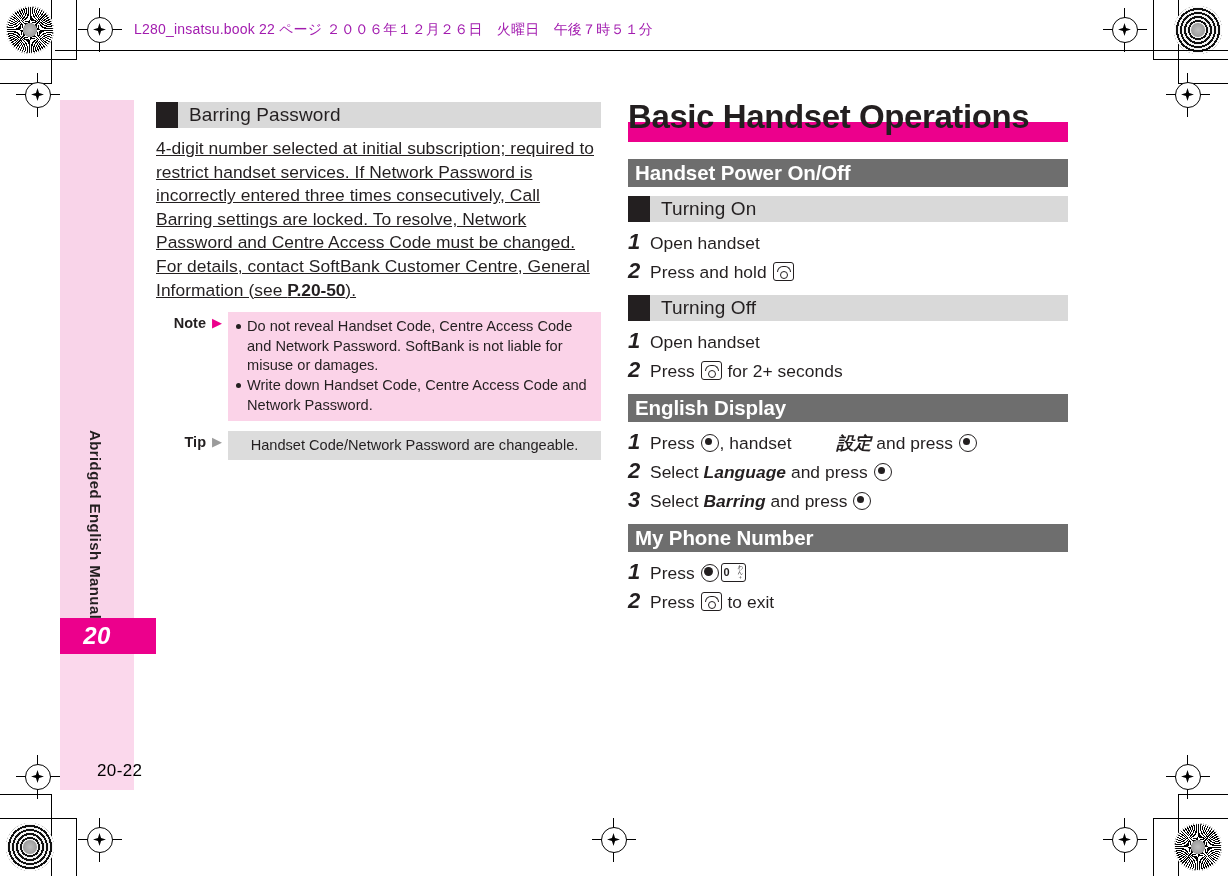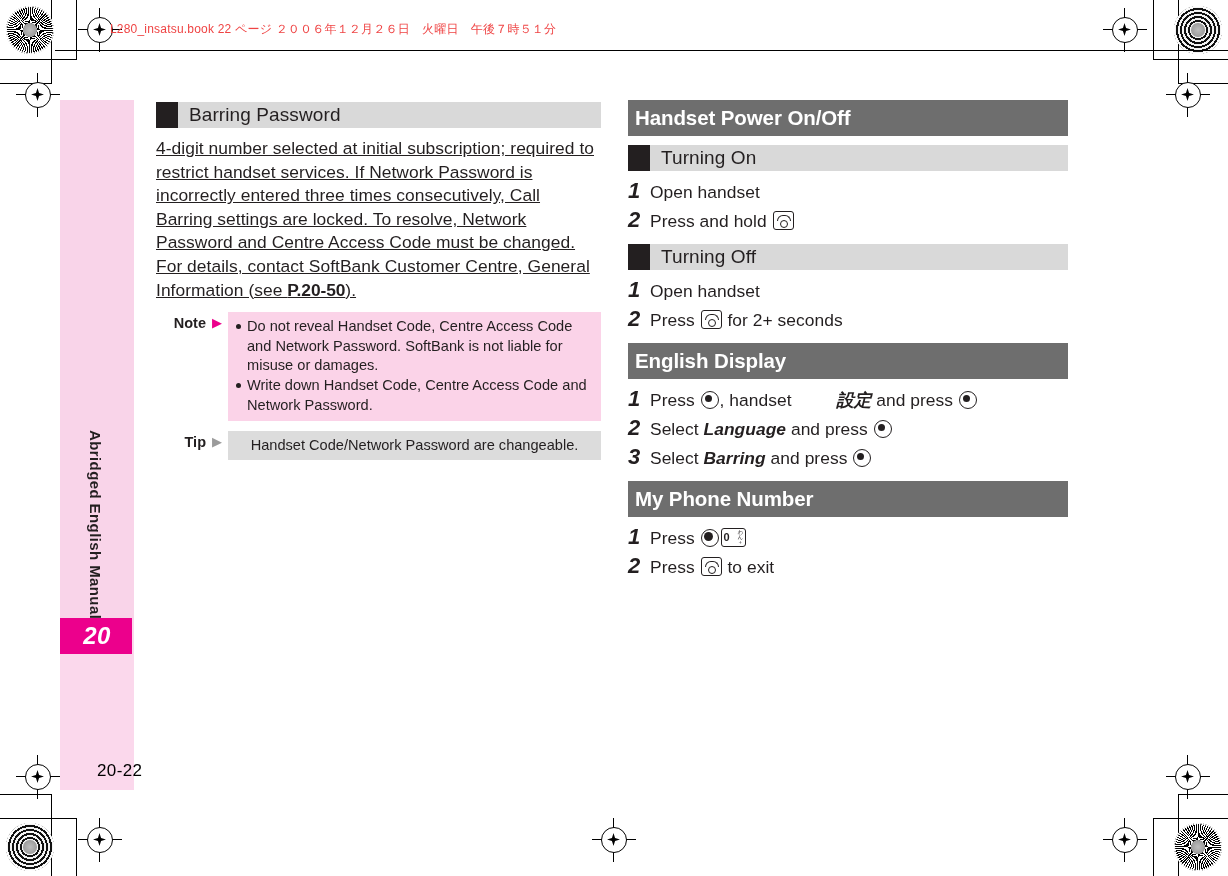--- a/index.html
+++ b/index.html
@@ -27,30 +27,30 @@
            repeating-conic-gradient(from 0deg,#000 0deg 3deg,#fff 3deg 6deg);
          box-shadow:inset 0 0 0 1px #fff;}
   .moire.fine{background:repeating-radial-gradient(circle at 50% 50%,#111 0 2px,#f2f2f2 2px 4px);}
   .moire::after{content:"";position:absolute;left:36%;top:36%;width:28%;height:28%;border-radius:50%;
                 background:radial-gradient(circle,#bdbdbd,#8d8d8d);}
 
   .trimbox{position:absolute;border:1.4px solid #000;}
 
   
   .runhead{
-    position:absolute;left:110px;top:21px;
-    font-size:12px;letter-spacing:0.2px;white-space:nowrap;color:#ef4444;
+    position:absolute;left:134px;top:21px;
+    font-size:14px;letter-spacing:0.2px;white-space:nowrap;color:#a21caf;
   }
   .headrule{position:absolute;left:55px;top:50px;width:1173px;height:1.4px;background:#000;}
 
   
   .pinkbar{position:absolute;left:60px;top:100px;width:74px;height:690px;background:#fbd8ec;}
   .pinkbar2{position:absolute;left:60px;top:100px;width:74px;height:520px;background:#f9d4e9;}
   .sidetab{
-    position:absolute;left:60px;top:618px;width:72px;height:36px;background:#ec008c;
+    position:absolute;left:60px;top:618px;width:96px;height:36px;background:#ec008c;
   }
   .sidetab span{
     position:absolute;left:0;top:0;width:74px;height:36px;
     color:#fff;font-weight:bold;font-size:24px;font-style:italic;
     display:flex;align-items:center;justify-content:center;letter-spacing:0.5px;
   }
   .sidelabel{
     position:absolute;left:104px;top:430px;
     transform-origin:left top;transform:rotate(90deg);
     font-size:15px;font-weight:bold;letter-spacing:0.4px;white-space:nowrap;color:#231f20;
@@ -111,21 +111,21 @@
   .maintitle{position:relative;margin-bottom:17px;height:42px;}
   .maintitle .t{
     position:absolute;left:0;top:-2px;font-size:33px;font-weight:bold;color:#231f20;
     letter-spacing:-0.4px;white-space:nowrap;z-index:2;
   }
   .maintitle .bar{
     position:absolute;left:0;top:22px;width:440px;height:20px;background:#ec008c;z-index:1;
   }
 
   .sectionhead{
-    height:36px;background:#6e6e6e;display:flex;align-items:center;
+    height:28px;background:#6e6e6e;display:flex;align-items:center;
     margin-bottom:9px;
   }
   .sectionhead .txt{
     color:#ffffff;font-size:20.5px;font-weight:bold;padding-left:7px;letter-spacing:-0.1px;
   }
 
   .steps{margin:0 0 12px 0;}
   .step{display:flex;align-items:baseline;margin-bottom:6px;}
   .step .n{
     flex:0 0 22px;font-size:22px;font-weight:bold;font-style:italic;color:#231f20;
@@ -280,20 +280,24 @@
     <div class="noterow tip">
       <div class="lbl">Tip</div>
       <div class="arw">▶</div>
       <div class="tipbox">Handset Code/Network Password are changeable.</div>
     </div>
 
   </div>
 
   <div class="col-right">
 
+    <div class="maintitle">
+      <div class="bar"></div>
+      <div class="t">Basic Handset Operations</div>
+    </div>
 
     <div class="sectionhead">
       <div class="txt">Handset Power On/Off</div>
     </div>
 
     <div class="subhead">
       <div class="sq"></div>
       <div class="txt">Turning On</div>
     </div>
     <div class="steps">

